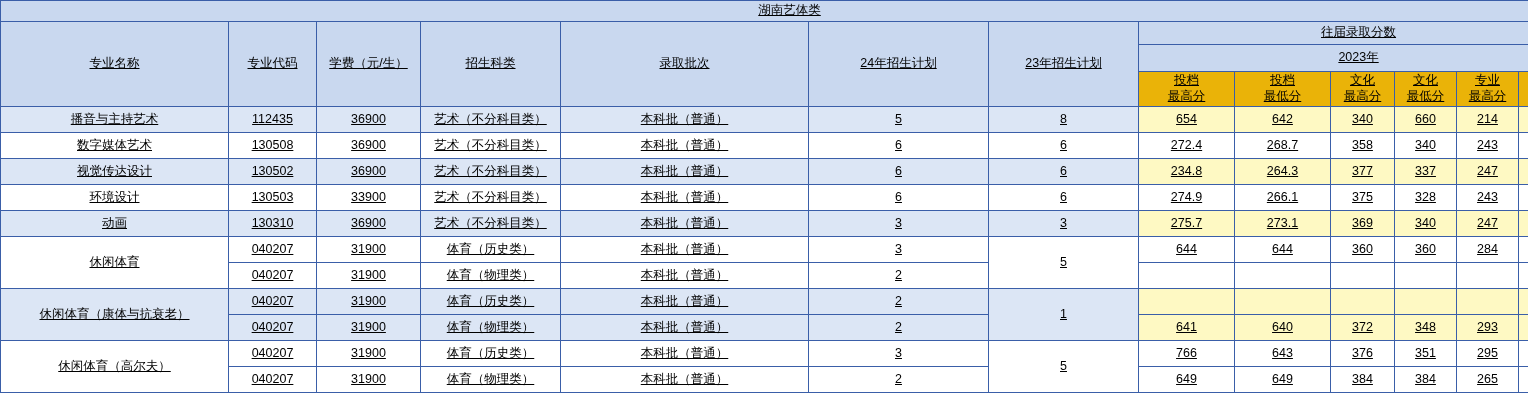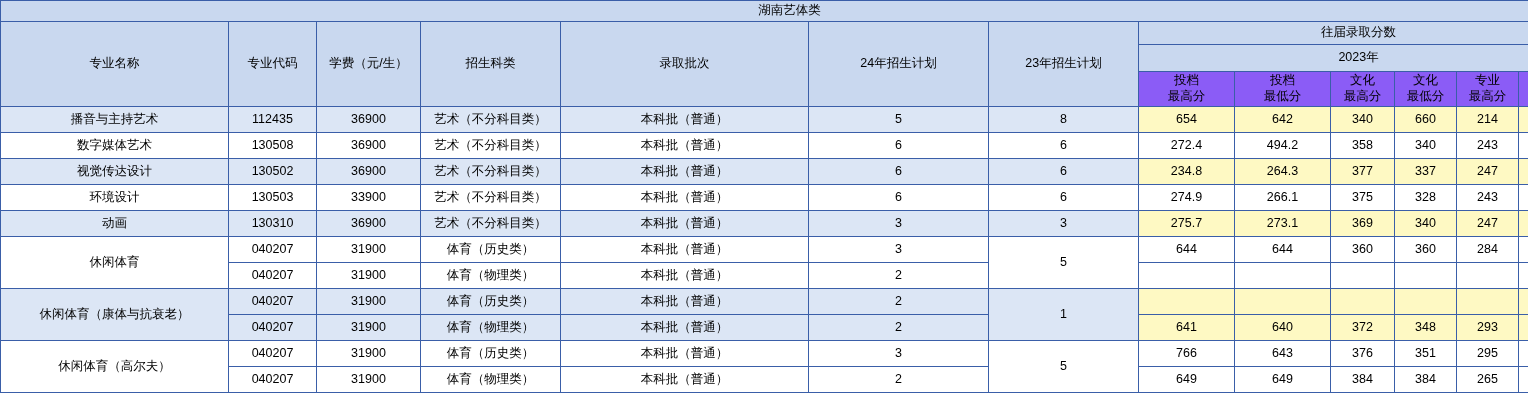--- a/index.html
+++ b/index.html
@@ -9,20 +9,21 @@
   }
   body {
     font-family: "Liberation Sans", "DejaVu Sans", sans-serif;
     width: 1528px;
     height: 408px;
     overflow: hidden;
   }
   #sheet {
     width: 1392px;
     box-sizing: border-box;
+    text-decoration: underline;
   }
   table.grid {
     border-collapse: collapse;
     table-layout: fixed;
     width: 1528px;
     background: #ffffff;
   }
   table.grid td, table.grid th {
     border: 1px solid #3a5ea8;
     font-weight: normal;
@@ -44,21 +45,21 @@
     color: #1a1a1a;
   }
   
   .hdr {
     background: #c9d8ef;
     font-weight: bold;
     font-size: 13px;
     color: #1a1a1a;
   }
   .hdr-sub {
-    background: #8b5cf6;
+    background: #eab308;
     font-weight: bold;
     font-size: 12px;
     color: #1a1a1a;
     line-height: 1.15;
   }
   .hdr-sub span { display: block; }
   
   .row-alt td { background: #dce6f5; }
   .row-plain td { background: #ffffff; }
   td.c-name { font-size: 13px; }
@@ -151,21 +152,21 @@
         </tr>
         <tr class="row-plain" style="height: 26px;">
           <td class="c-name">数字媒体艺术</td>
           <td>130508</td>
           <td>36900</td>
           <td>艺术（不分科目类）</td>
           <td>本科批（普通）</td>
           <td>6</td>
           <td>6</td>
           <td class="blank">272.4</td>
-          <td class="blank">494.2</td>
+          <td class="blank">268.7</td>
           <td class="blank">358</td>
           <td class="blank">340</td>
           <td class="blank">243</td>
           <td class="blank">231</td>
         </tr>
         <tr class="row-alt" style="height: 26px;">
           <td class="c-name">视觉传达设计</td>
           <td>130502</td>
           <td>36900</td>
           <td>艺术（不分科目类）</td>

